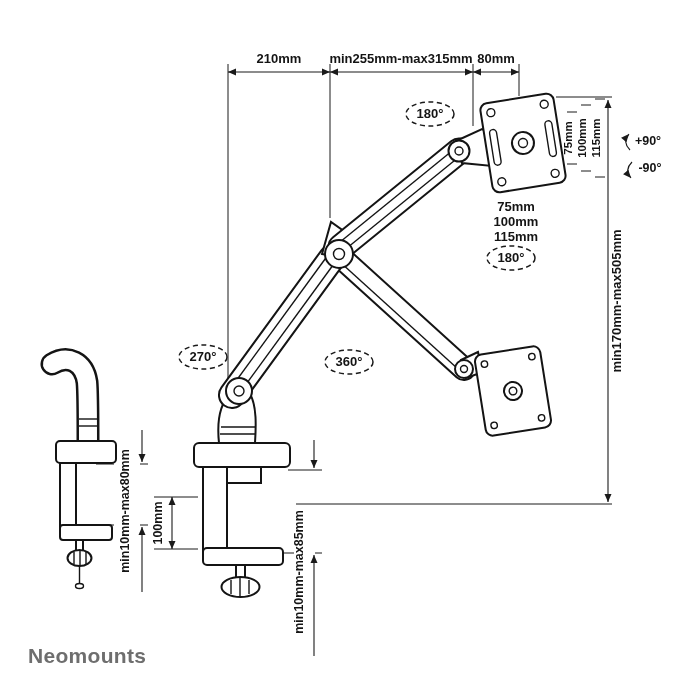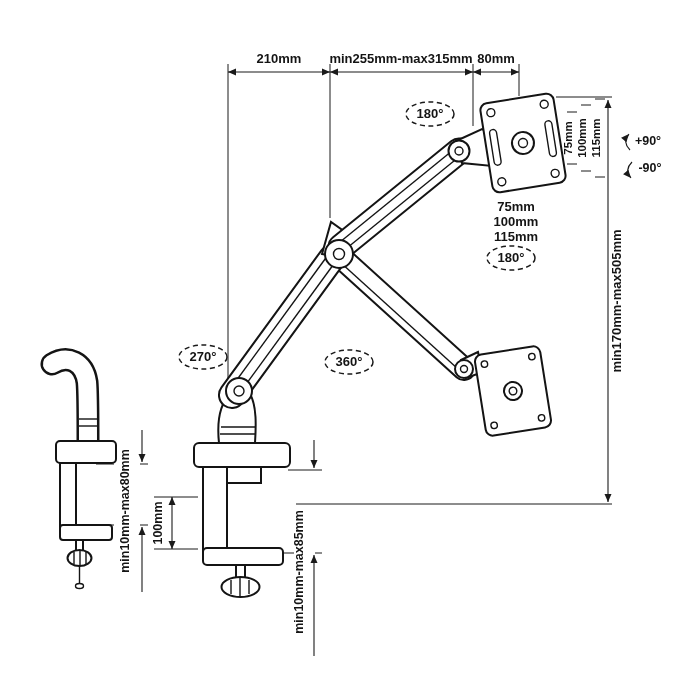--- a/index.html
+++ b/index.html
@@ -185,13 +185,14 @@
     <text class="t-med" x="648" y="145">+90°</text>
     <text class="t-med" x="650" y="172">-90°</text>
 
     <text x="621" y="301" transform="rotate(-90 621 301)">min170mm-max505mm</text>
     <text class="t-med" x="129" y="511" transform="rotate(-90 129 511)">min10mm-max80mm</text>
     <text class="t-med" x="162" y="523" transform="rotate(-90 162 523)">100mm</text>
     <text class="t-med" x="303" y="572" transform="rotate(-90 303 572)">min10mm-max85mm</text>
   </g>
 </svg>
 
+<div class="brand">Neomounts</div>
 </div>
 
 </body></html>

